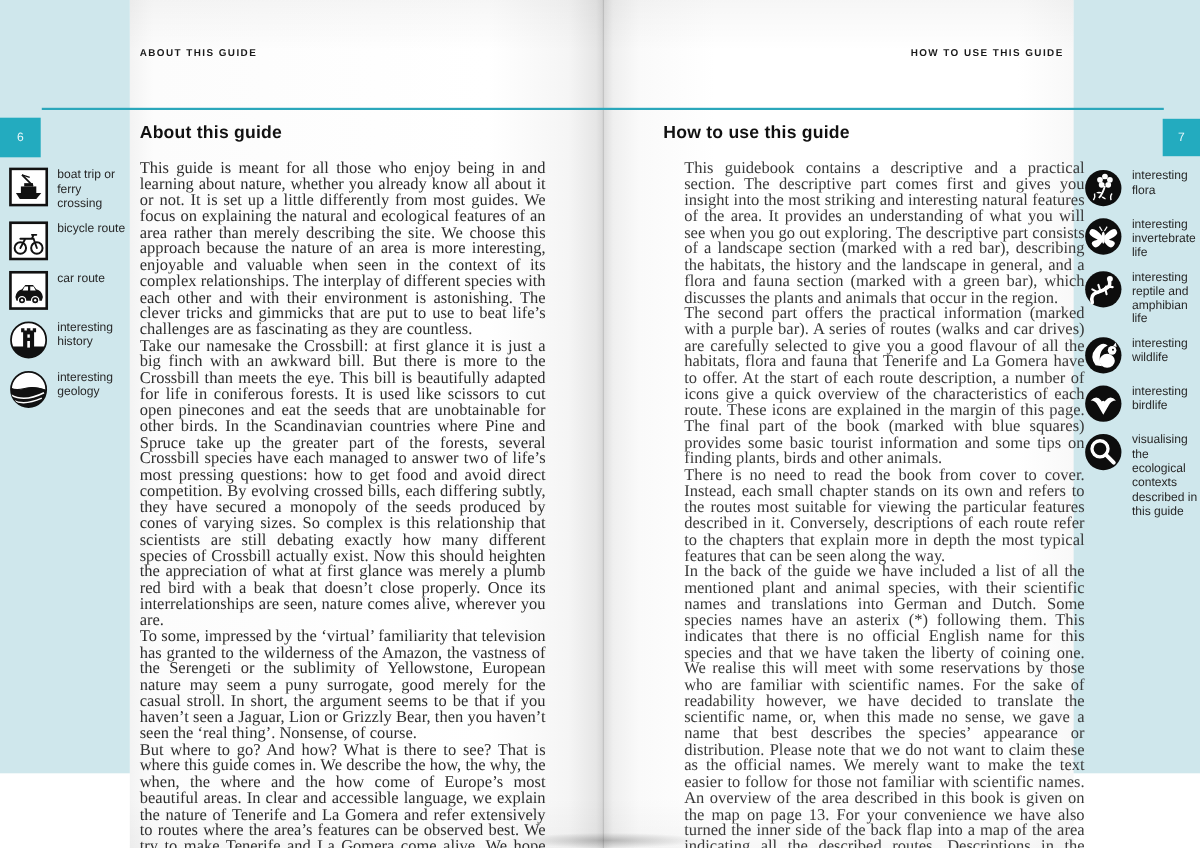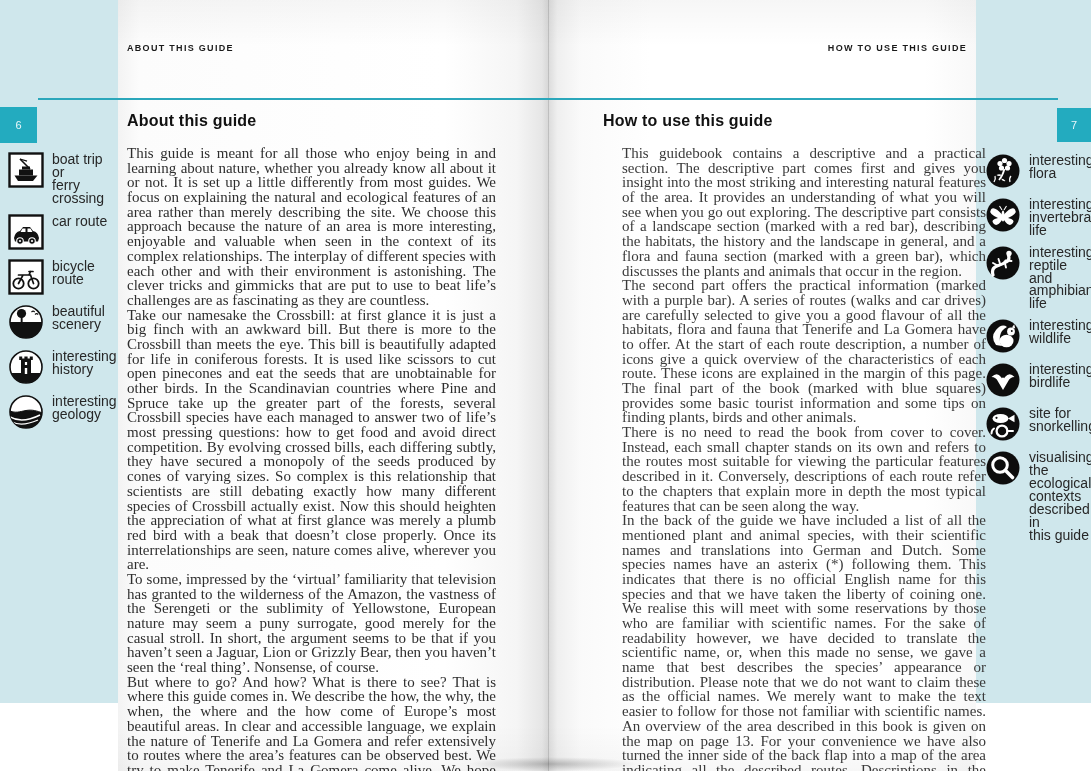--- a/index.html
+++ b/index.html
@@ -47,21 +47,21 @@
 
   
   .legend{position:absolute;}
   .legend.left{left:8px;top:152px;width:108px;}
   .legend.right{left:985px;top:153px;width:104px;}
   .legend-item{display:flex;align-items:flex-start;gap:8px;min-height:36px;}
   .legend.left  .legend-item{margin-bottom:9px;}
   .legend.right .legend-item{margin-bottom:8px;}
   .legend-icon{width:36px;height:36px;flex:0 0 36px;}
   .legend-icon svg{width:36px;height:36px;display:block;}
-  .legend-label{font-size:14px;line-height:12.9px;color:#272727;white-space:pre-line;padding-top:1px;}
+  .legend-label{font-size:11px;line-height:12.9px;color:#272727;white-space:pre-line;padding-top:1px;}
   .svgdefs{position:absolute;width:0;height:0;overflow:hidden;}
 </style>
 </head>
 <body>
 
 <div class="canvas">
 
   <svg class="svgdefs" xmlns="http://www.w3.org/2000/svg">
     <defs>
       <clipPath id="clip-circle">
@@ -236,41 +236,32 @@
           <svg>
             <use href="#sym-boat-icon" xlink:href="#sym-boat-icon"></use>
           </svg>
         </span>
         <span class="legend-label">boat trip or
 ferry crossing</span>
       </div>
       <div class="legend-item">
         <span class="legend-icon">
           <svg>
+            <use href="#sym-bicycle-icon" xlink:href="#sym-bicycle-icon"></use>
+          </svg>
+        </span>
+        <span class="legend-label">bicycle route</span>
+      </div>
+      <div class="legend-item">
+        <span class="legend-icon">
+          <svg>
             <use href="#sym-car-icon" xlink:href="#sym-car-icon"></use>
           </svg>
         </span>
         <span class="legend-label">car route</span>
-      </div>
-      <div class="legend-item">
-        <span class="legend-icon">
-          <svg>
-            <use href="#sym-bicycle-icon" xlink:href="#sym-bicycle-icon"></use>
-          </svg>
-        </span>
-        <span class="legend-label">bicycle route</span>
-      </div>
-      <div class="legend-item">
-        <span class="legend-icon">
-          <svg>
-            <use href="#sym-scenery-icon" xlink:href="#sym-scenery-icon"></use>
-          </svg>
-        </span>
-        <span class="legend-label">beautiful
-scenery</span>
       </div>
       <div class="legend-item">
         <span class="legend-icon">
           <svg>
             <use href="#sym-history-icon" xlink:href="#sym-history-icon"></use>
           </svg>
         </span>
         <span class="legend-label">interesting
 history</span>
       </div>
@@ -324,29 +315,20 @@
 wildlife</span>
       </div>
       <div class="legend-item">
         <span class="legend-icon">
           <svg>
             <use href="#sym-birdlife-icon" xlink:href="#sym-birdlife-icon"></use>
           </svg>
         </span>
         <span class="legend-label">interesting
 birdlife</span>
-      </div>
-      <div class="legend-item">
-        <span class="legend-icon">
-          <svg>
-            <use href="#sym-snorkelling-icon" xlink:href="#sym-snorkelling-icon"></use>
-          </svg>
-        </span>
-        <span class="legend-label">site for
-snorkelling</span>
       </div>
       <div class="legend-item">
         <span class="legend-icon">
           <svg>
             <use href="#sym-ecology-icon" xlink:href="#sym-ecology-icon"></use>
           </svg>
         </span>
         <span class="legend-label">visualising
 the ecological
 contexts

